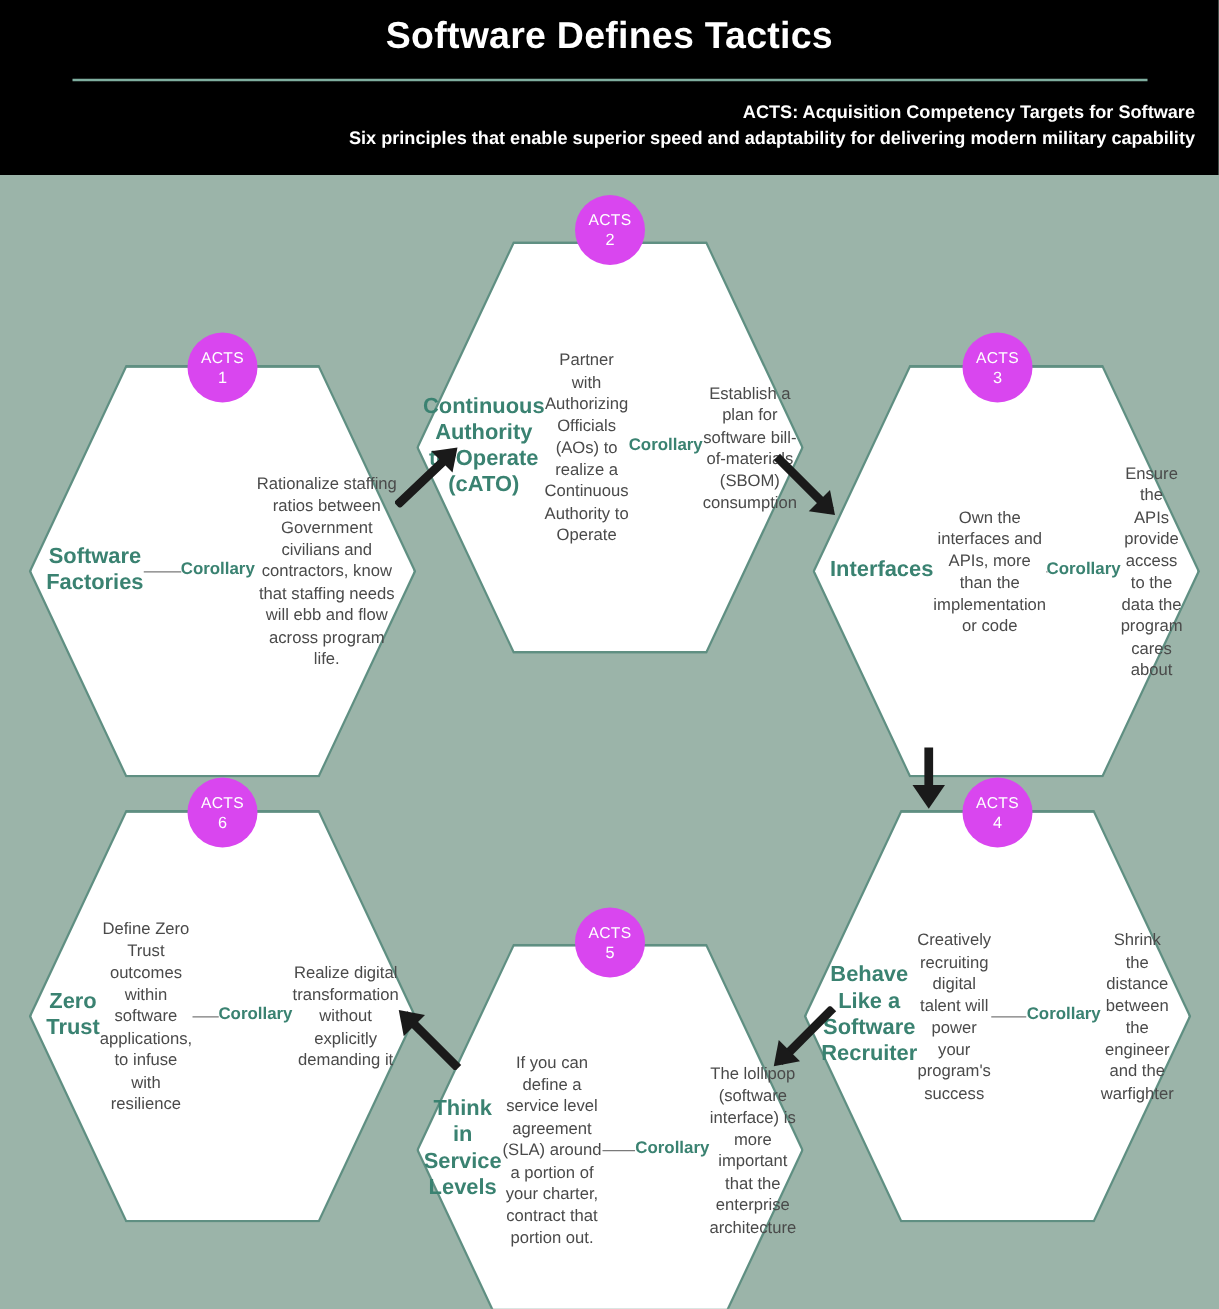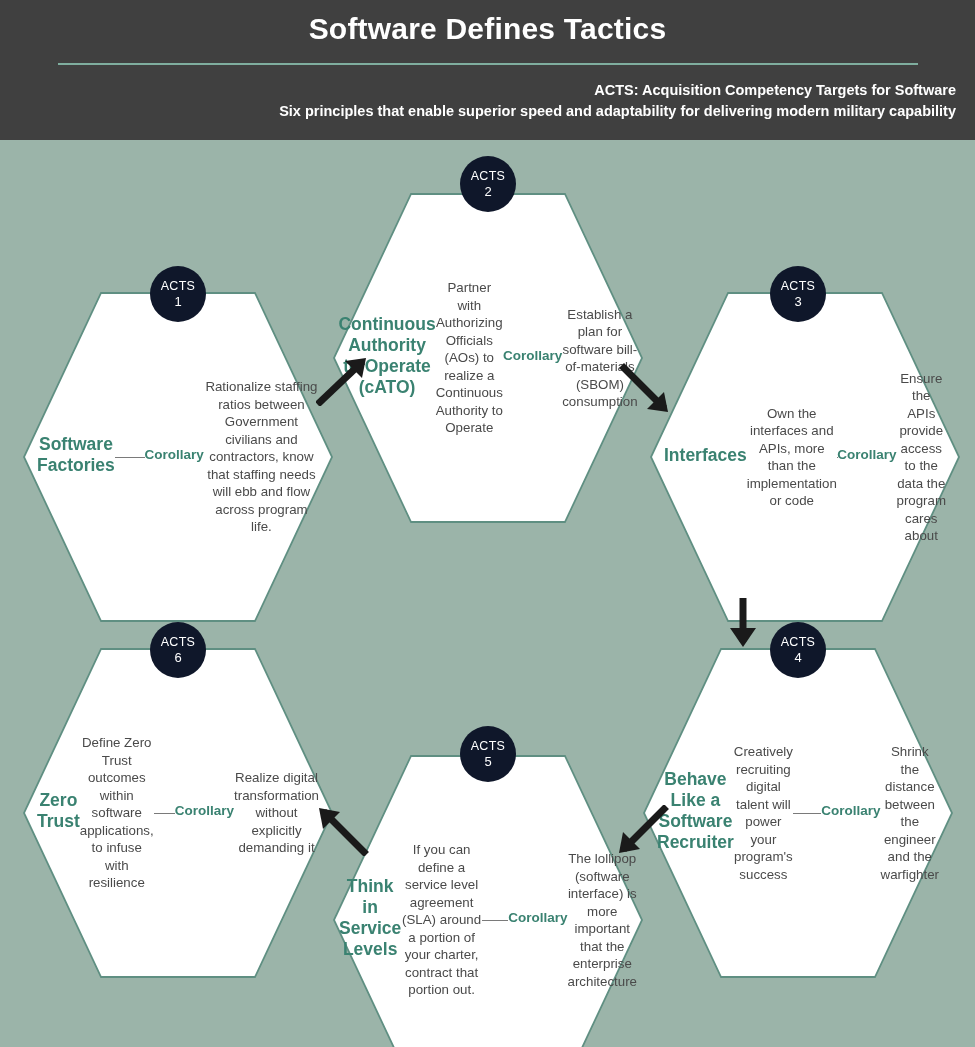--- a/index.html
+++ b/index.html
@@ -7,21 +7,21 @@
     width:975px;height:1047px;
     background:#9bb4a9;
     font-family:"Liberation Sans", sans-serif;
     overflow:hidden;
     position:relative;
   }
 
   
   #header{
     position:absolute;left:0;top:0;width:975px;height:140px;
-    background:#404040;
+    background:#000000;
     box-sizing:border-box;
   }
   #header-title{
     position:absolute;top:12px;left:0;width:975px;
     text-align:center;
     color:#ffffff;
     font-size:30px;font-weight:bold;
     letter-spacing:.2px;
   }
   #header-rule{
@@ -71,21 +71,21 @@
     color:#3a8271;font-weight:bold;font-size:13.5px;margin-bottom:6px;
   }
   .hex-corollary-body{
     color:#4a4a4a;font-size:13.3px;line-height:17.5px;
   }
 
   
   .badge{
     position:absolute;
     width:56px;height:56px;border-radius:50%;
-    background:#0f172a;
+    background:#d946ef;
     color:#ffffff;
     display:flex;flex-direction:column;align-items:center;justify-content:center;
     line-height:14px;
     z-index:5;
   }
   .badge-word{font-size:12.5px;font-weight:normal;letter-spacing:.3px;}
   .badge-num{font-size:13px;font-weight:normal;margin-top:2px;}
 
   
   .arrow{position:absolute;z-index:4;}

